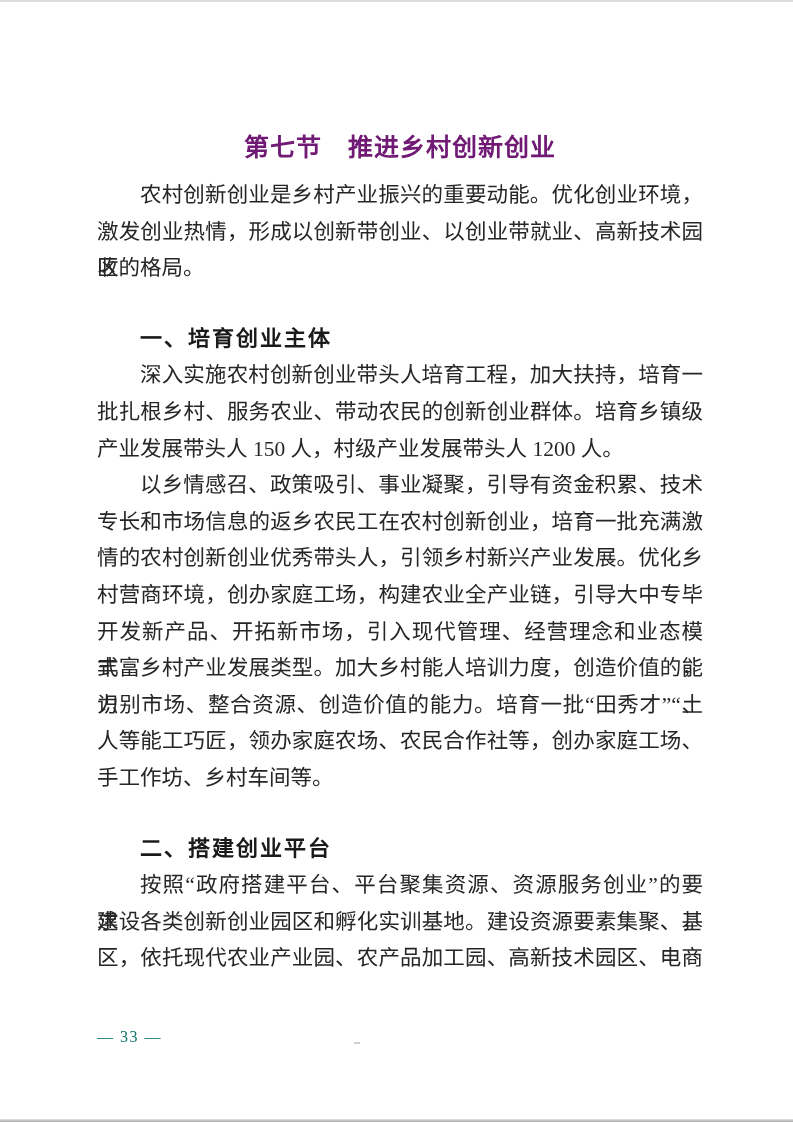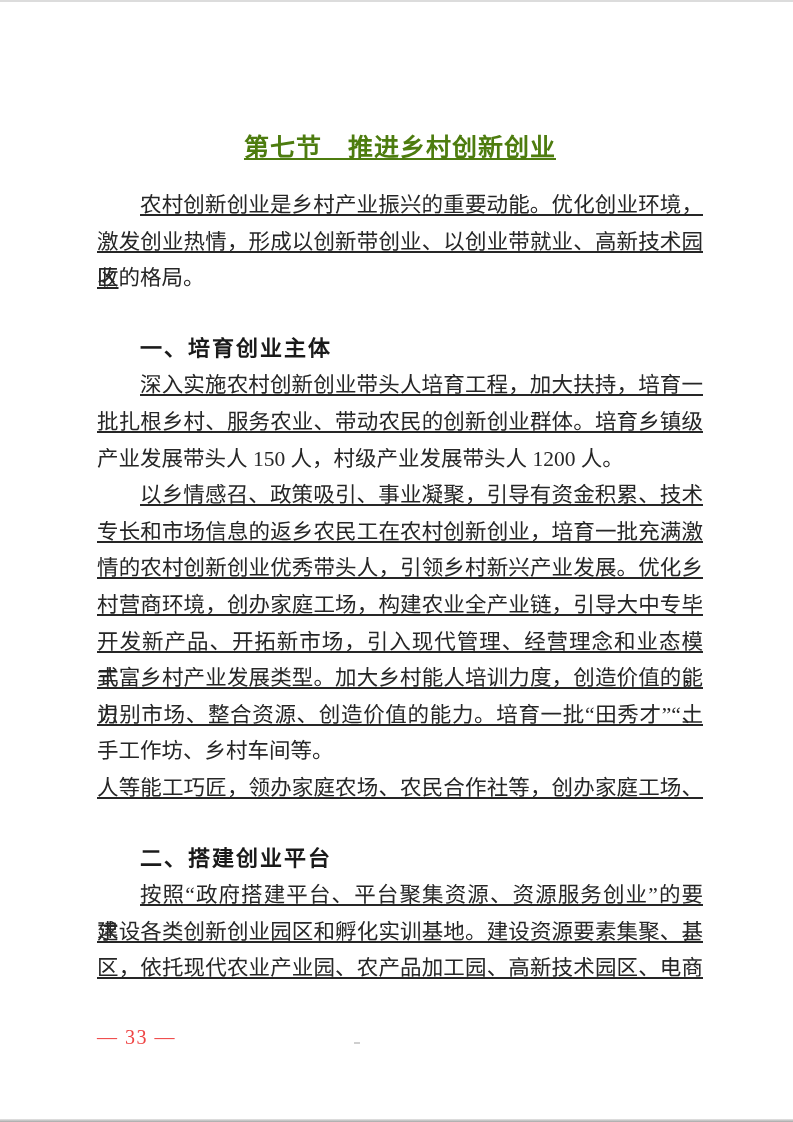--- a/index.html
+++ b/index.html
@@ -32,57 +32,55 @@
     position: absolute;
     left: 97px; top: 131px;
     width: 606px;
   }
   .doc-title {
     font-family: "Liberation Sans", "DejaVu Sans", sans-serif;
     font-weight: bold;
     font-size: 25px;
     line-height: 33px;
     text-align: center;
-    color: #4d7c0f;
-    margin: 0 0 23px 0;
+    color: #701a75;
+    margin: 0 0 13px 0;
     letter-spacing: 1px;
-    text-decoration: underline;
   }
   .line {
     font-size: 21.5px;
     height: 36.6px;
     line-height: 36.6px;
     white-space: nowrap;          
     color: #262626;
   }
   .line.justify {
     white-space: normal;
     text-align: justify;
     text-align-last: justify;
-    text-decoration: underline;
   }
   .line.first { text-indent: 43px; }
   .line.plain { text-align: center; text-align-last: left; }
   .heading {
     font-size: 22px;
     height: 36.6px;
     line-height: 36.6px;
     font-weight: bold;
     color: #1a1a1a;
     padding-left: 43px;
     letter-spacing: 2px;
     margin-top: 34px;
   }
   .page-number {
     position: absolute;
     left: 97px; top: 1024px;
-    font-size: 20px;
+    font-size: 16px;
     line-height: 26px;
     letter-spacing: 1.5px;
-    color: #ef4444;
+    color: #0f766e;
     font-family: Liberation Serif, serif;
   }
 </style>
 </head>
 <body>
 
 <div class="page">
   <div class="scan-edge-top"></div>
 
   <div class="doc">
@@ -95,22 +93,22 @@
         <div class="line justify first">深入实施农村创新创业带头人培育工程，加大扶持，培育一</div>
         <div class="line justify">批扎根乡村、服务农业、带动农民的创新创业群体。培育乡镇级</div>
         <div class="line plain">产业发展带头人 150 人，村级产业发展带头人 1200 人。</div>
         <div class="line justify first">以乡情感召、政策吸引、事业凝聚，引导有资金积累、技术</div>
         <div class="line justify">专长和市场信息的返乡农民工在农村创新创业，培育一批充满激</div>
         <div class="line justify">情的农村创新创业优秀带头人，引领乡村新兴产业发展。优化乡</div>
         <div class="line justify">村营商环境，创办家庭工场，构建农业全产业链，引导大中专毕</div>
         <div class="line justify">开发新产品、开拓新市场，引入现代管理、经营理念和业态模式，</div>
         <div class="line justify">丰富乡村产业发展类型。加大乡村能人培训力度，创造价值的能力、</div>
         <div class="line justify">识别市场、整合资源、创造价值的能力。培育一批“田秀才”“土</div>
+        <div class="line justify">人等能工巧匠，领办家庭农场、农民合作社等，创办家庭工场、</div>
         <div class="line plain">手工作坊、乡村车间等。</div>
-        <div class="line justify">人等能工巧匠，领办家庭农场、农民合作社等，创办家庭工场、</div>
         <div class="heading">二、搭建创业平台</div>
         <div class="line justify first">按照“政府搭建平台、平台聚集资源、资源服务创业”的要求，</div>
         <div class="line justify">建设各类创新创业园区和孵化实训基地。建设资源要素集聚、基</div>
         <div class="line justify">区，依托现代农业产业园、农产品加工园、高新技术园区、电商</div>
       </div>
   </div>
 
   <div class="page-number">— 33 —</div>
 
   <div class="scan-speck"></div>

